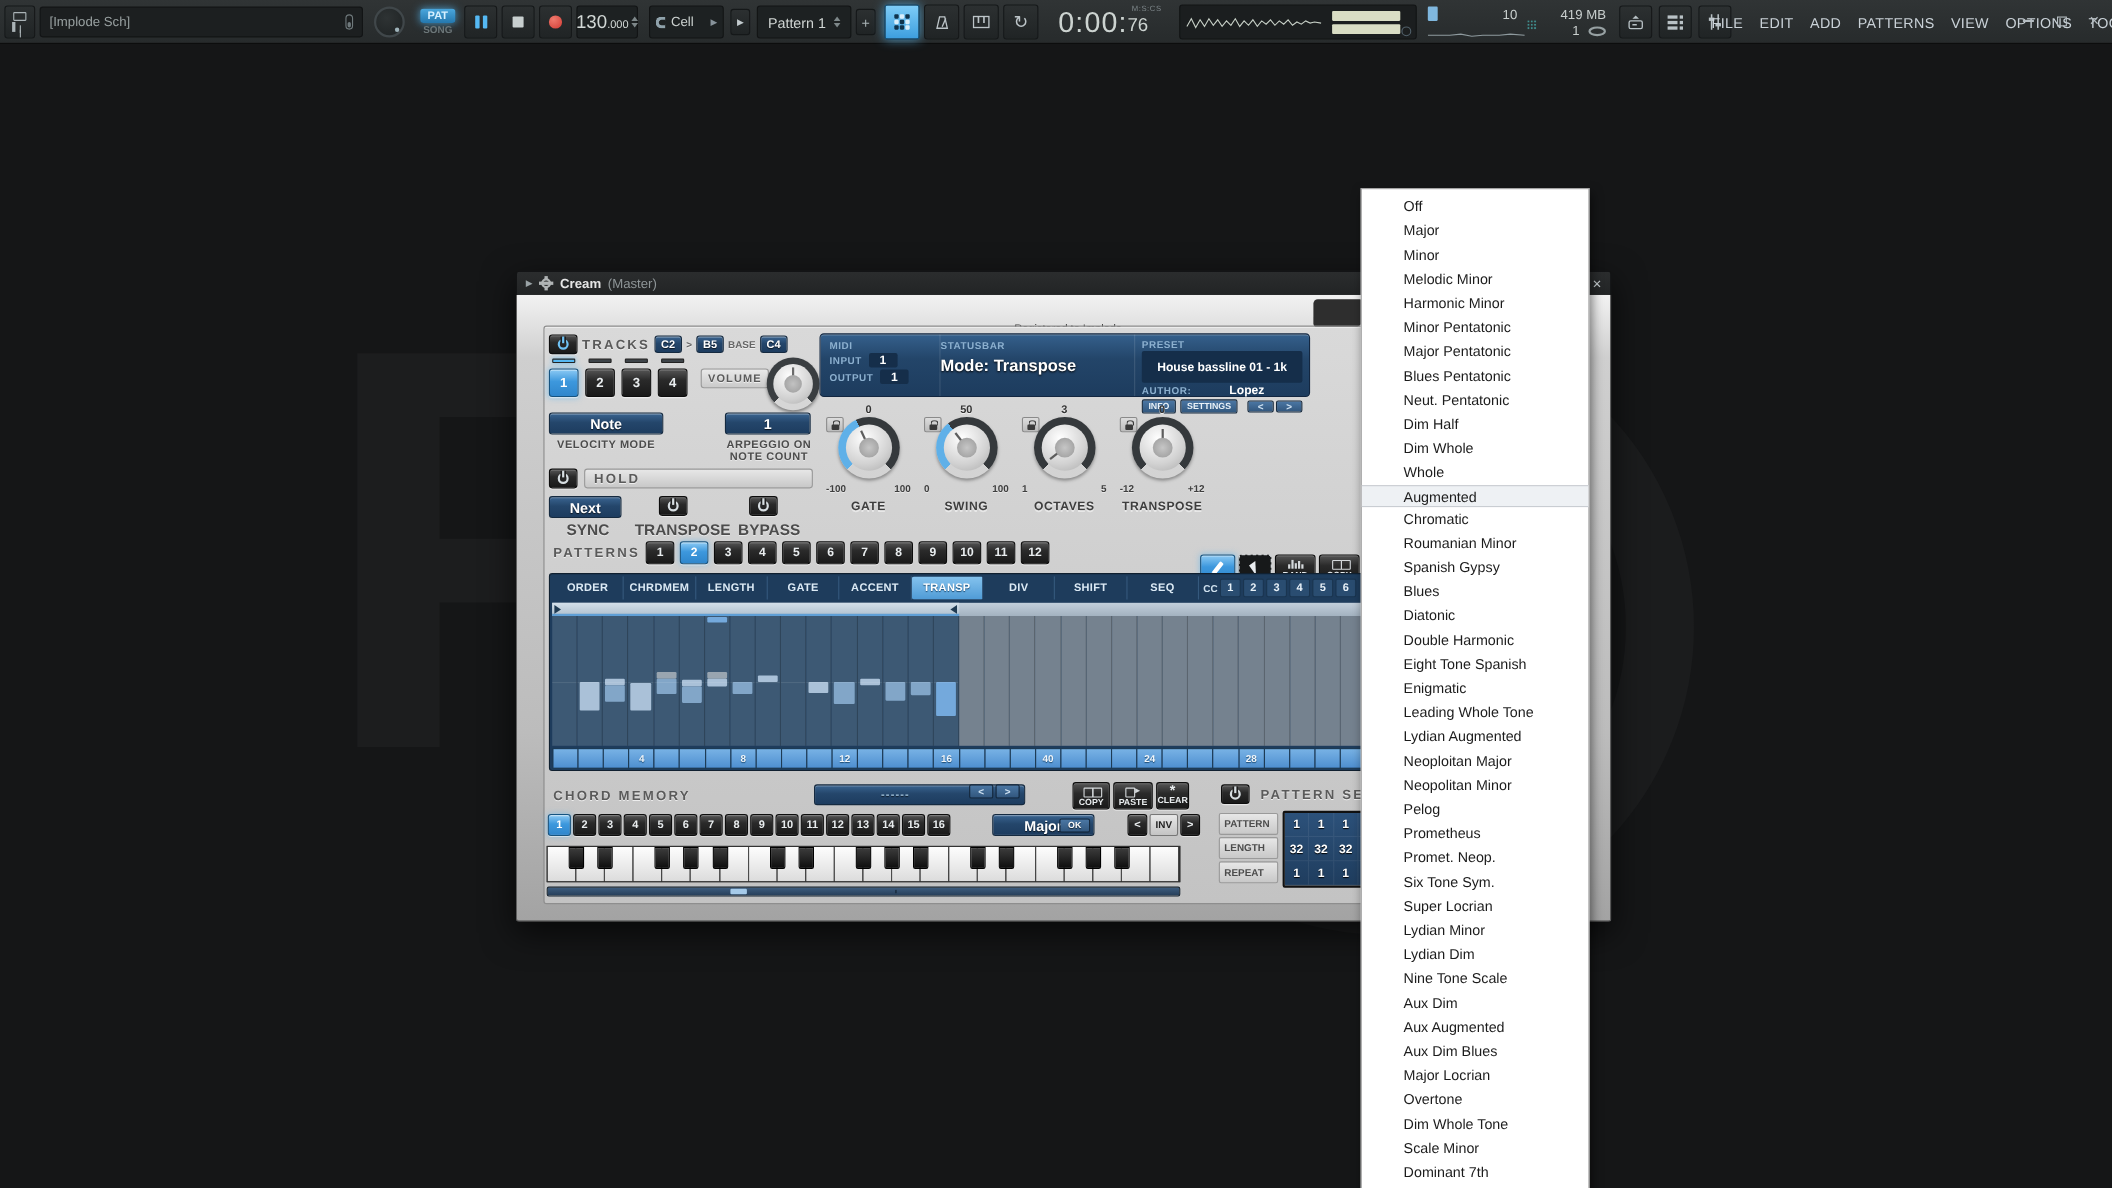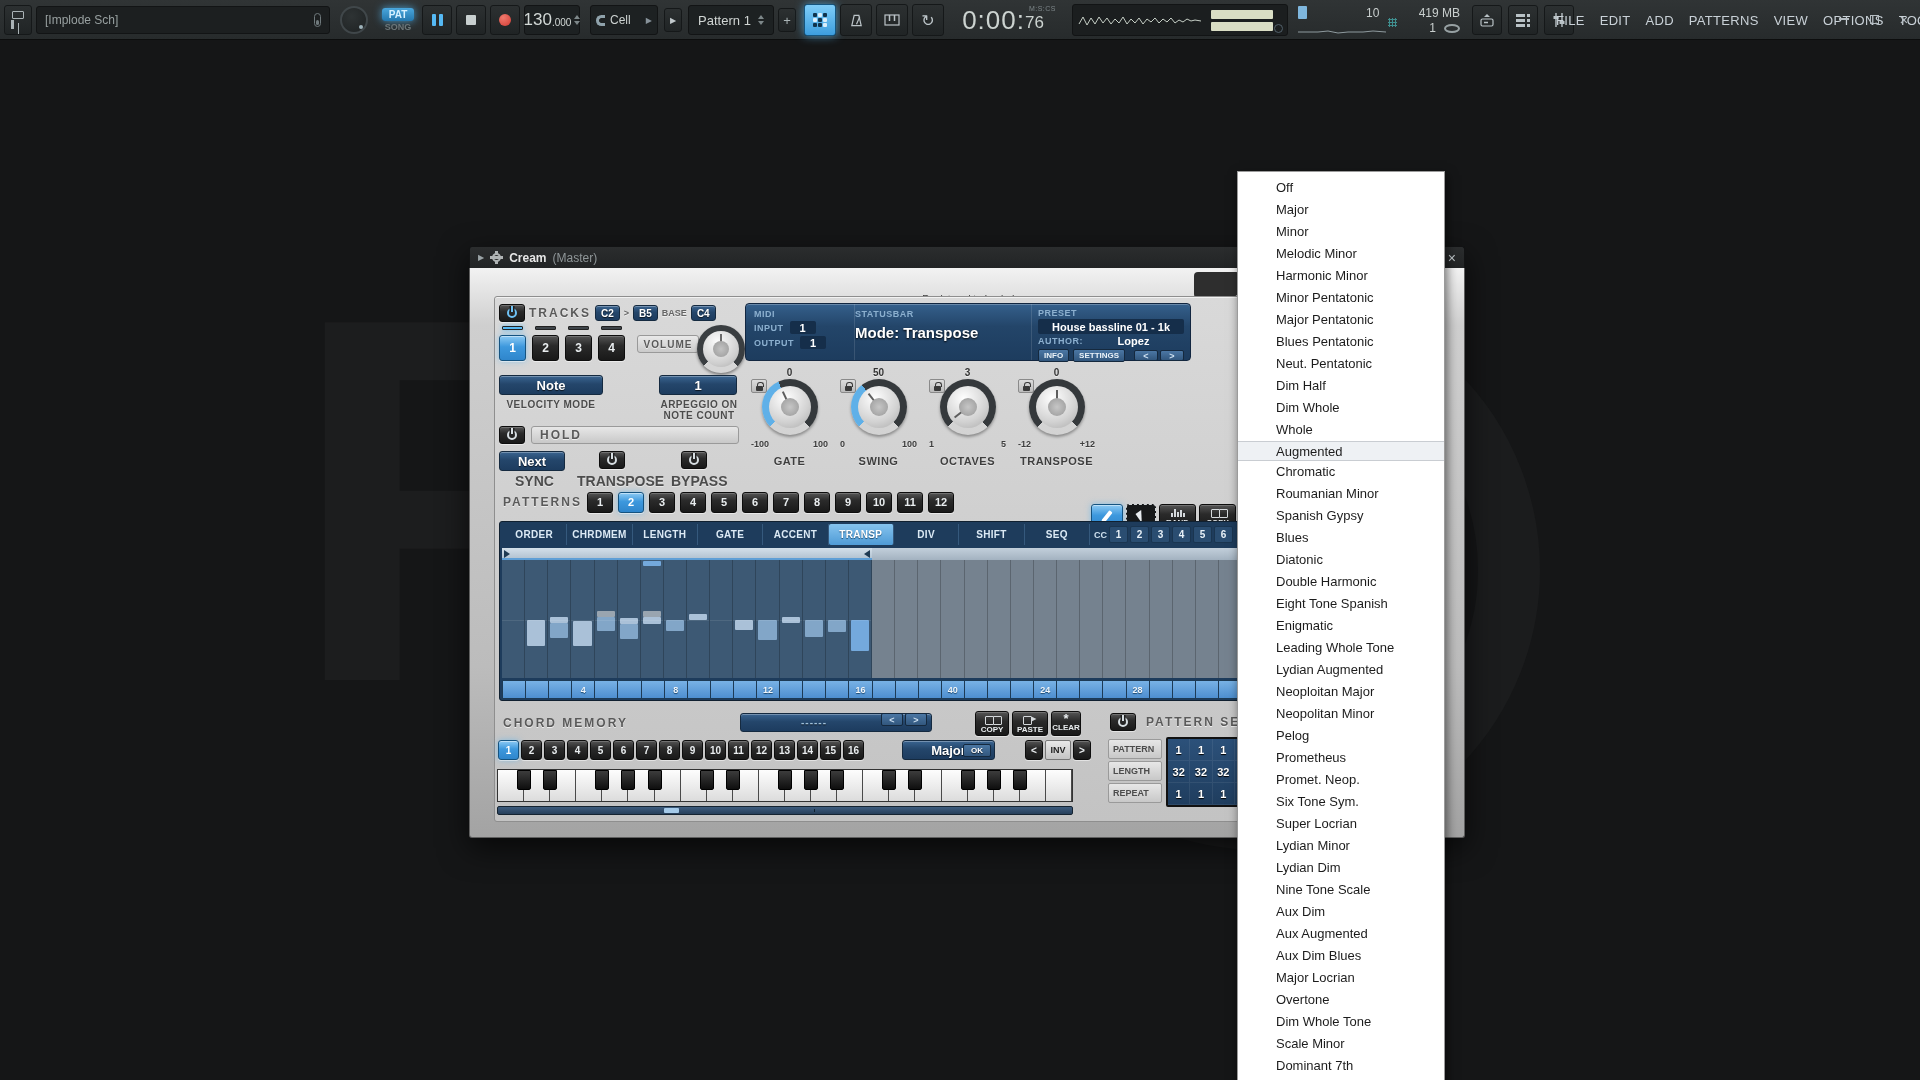--- a/index.html
+++ b/index.html
@@ -186,21 +186,21 @@
     box-shadow:inset 0 1px 0 rgba(255,255,255,.25); display:flex; }
   .ip-lab { color:#8cb0cf; font-size:9px; font-weight:bold; letter-spacing:.5px; }
   .ip-midi { width:108px; padding:5px 8px; }
   .ip-kv { display:flex; align-items:center; gap:6px; margin-top:2px; }
   .ip-val { background:#152e4a; border-radius:2px; min-width:26px; height:13px; color:#fff;
     font-size:11px; font-weight:bold; display:flex; align-items:center; justify-content:center; }
   .ip-status { flex:1; padding:5px 0; text-align:left; border-left:1px solid rgba(255,255,255,.12);
     border-right:1px solid rgba(255,255,255,.12); }
   .ip-status .mode { color:#fff; font-size:15px; font-weight:bold; margin-top:5px; text-shadow:0 1px 2px #000; }
   .ip-preset { width:158px; padding:4px 6px; position:relative; }
-  .preset-val { background:#152e4a; border-radius:2px; height:15px; color:#fff; font-size:11px;
+  .preset-val { background:#152e4a; border-radius:2px; height:29px; color:#fff; font-size:11px;
     font-weight:bold; display:flex; align-items:center; justify-content:center; margin-top:1px; }
   .author-line { display:flex; align-items:center; margin-top:1px; }
   .author-line .a { color:#fff; font-size:11px; font-weight:bold; flex:1; text-align:center; }
   .ip-btns { display:flex; gap:4px; margin-top:2px; align-items:center; }
   .ip-sb { background:linear-gradient(#4b77a4,#32577e); border:1px solid #15293e; border-radius:2px;
     color:#eaf2f8; font-size:8px; font-weight:bold; padding:1px 5px; }
   .ip-nav { margin-left:auto; display:flex; gap:2px; }
   .ip-nav .n { width:24px; height:11px; background:linear-gradient(#4b77a4,#32577e);
     border:1px solid #15293e; border-radius:2px; color:#cfe2f2; font-size:9px; font-weight:bold;
     display:flex; align-items:center; justify-content:center; }

